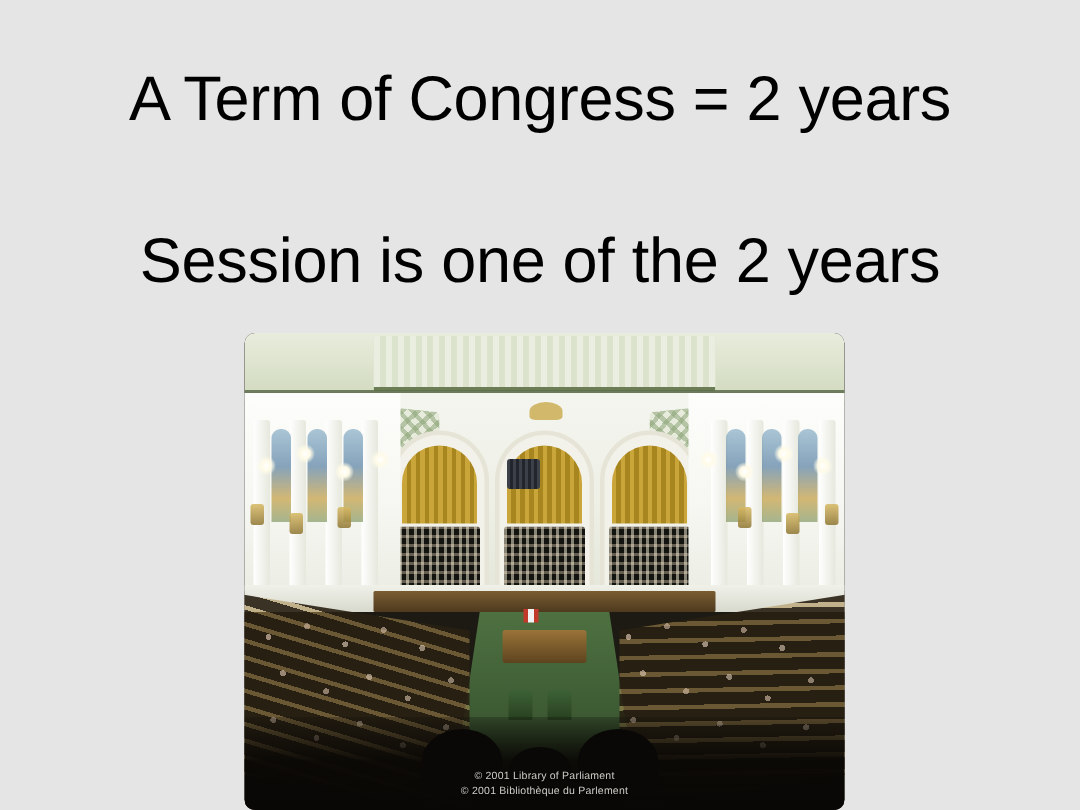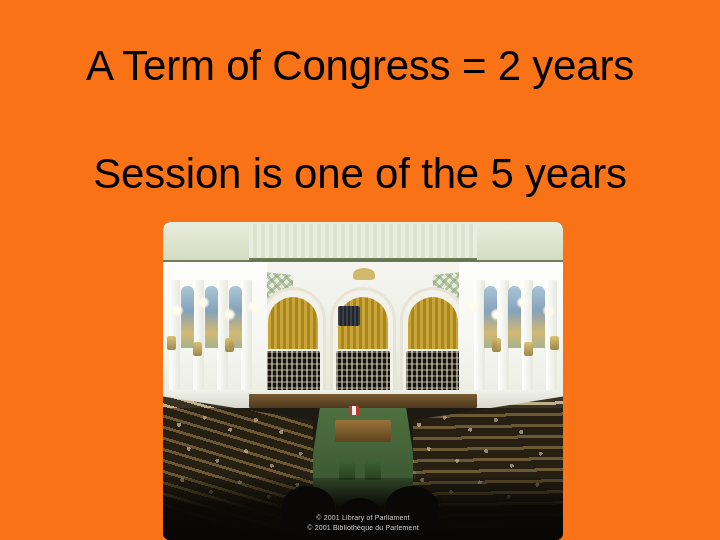--- a/index.html
+++ b/index.html
@@ -12,21 +12,21 @@
     background: #ffffff;
     font-family: "Liberation Sans", sans-serif;
     overflow: hidden;
     position: relative;
   }
   .slide {
     position: absolute;
     left: 0; top: 0;
     width: 720px;
     height: 540px;
-    background: #f97316;
+    background: #e5e5e5;
   }
 
   
   .title-block {
     position: absolute;
     left: 0;
     top: 40px;
     width: 720px;
     text-align: center;
   }
@@ -310,21 +310,21 @@
     text-shadow: 0 1px 1px rgba(0,0,0,.9);
   }
 </style>
 </head>
 <body>
 
 <div class="slide">
 
   <div class="title-block">
     <div class="title-line title-line-1">A Term of Congress = 2 years</div>
-    <div class="title-line title-line-2">Session is one of the 5 years</div>
+    <div class="title-line title-line-2">Session is one of the 2 years</div>
   </div>
 
   <div class="photo-frame">
     <div class="photo-inner">
 
       <div class="ceiling">
         <div class="ceiling-panel"></div>
       </div>
       <div class="ceiling-dark-band"></div>
 

